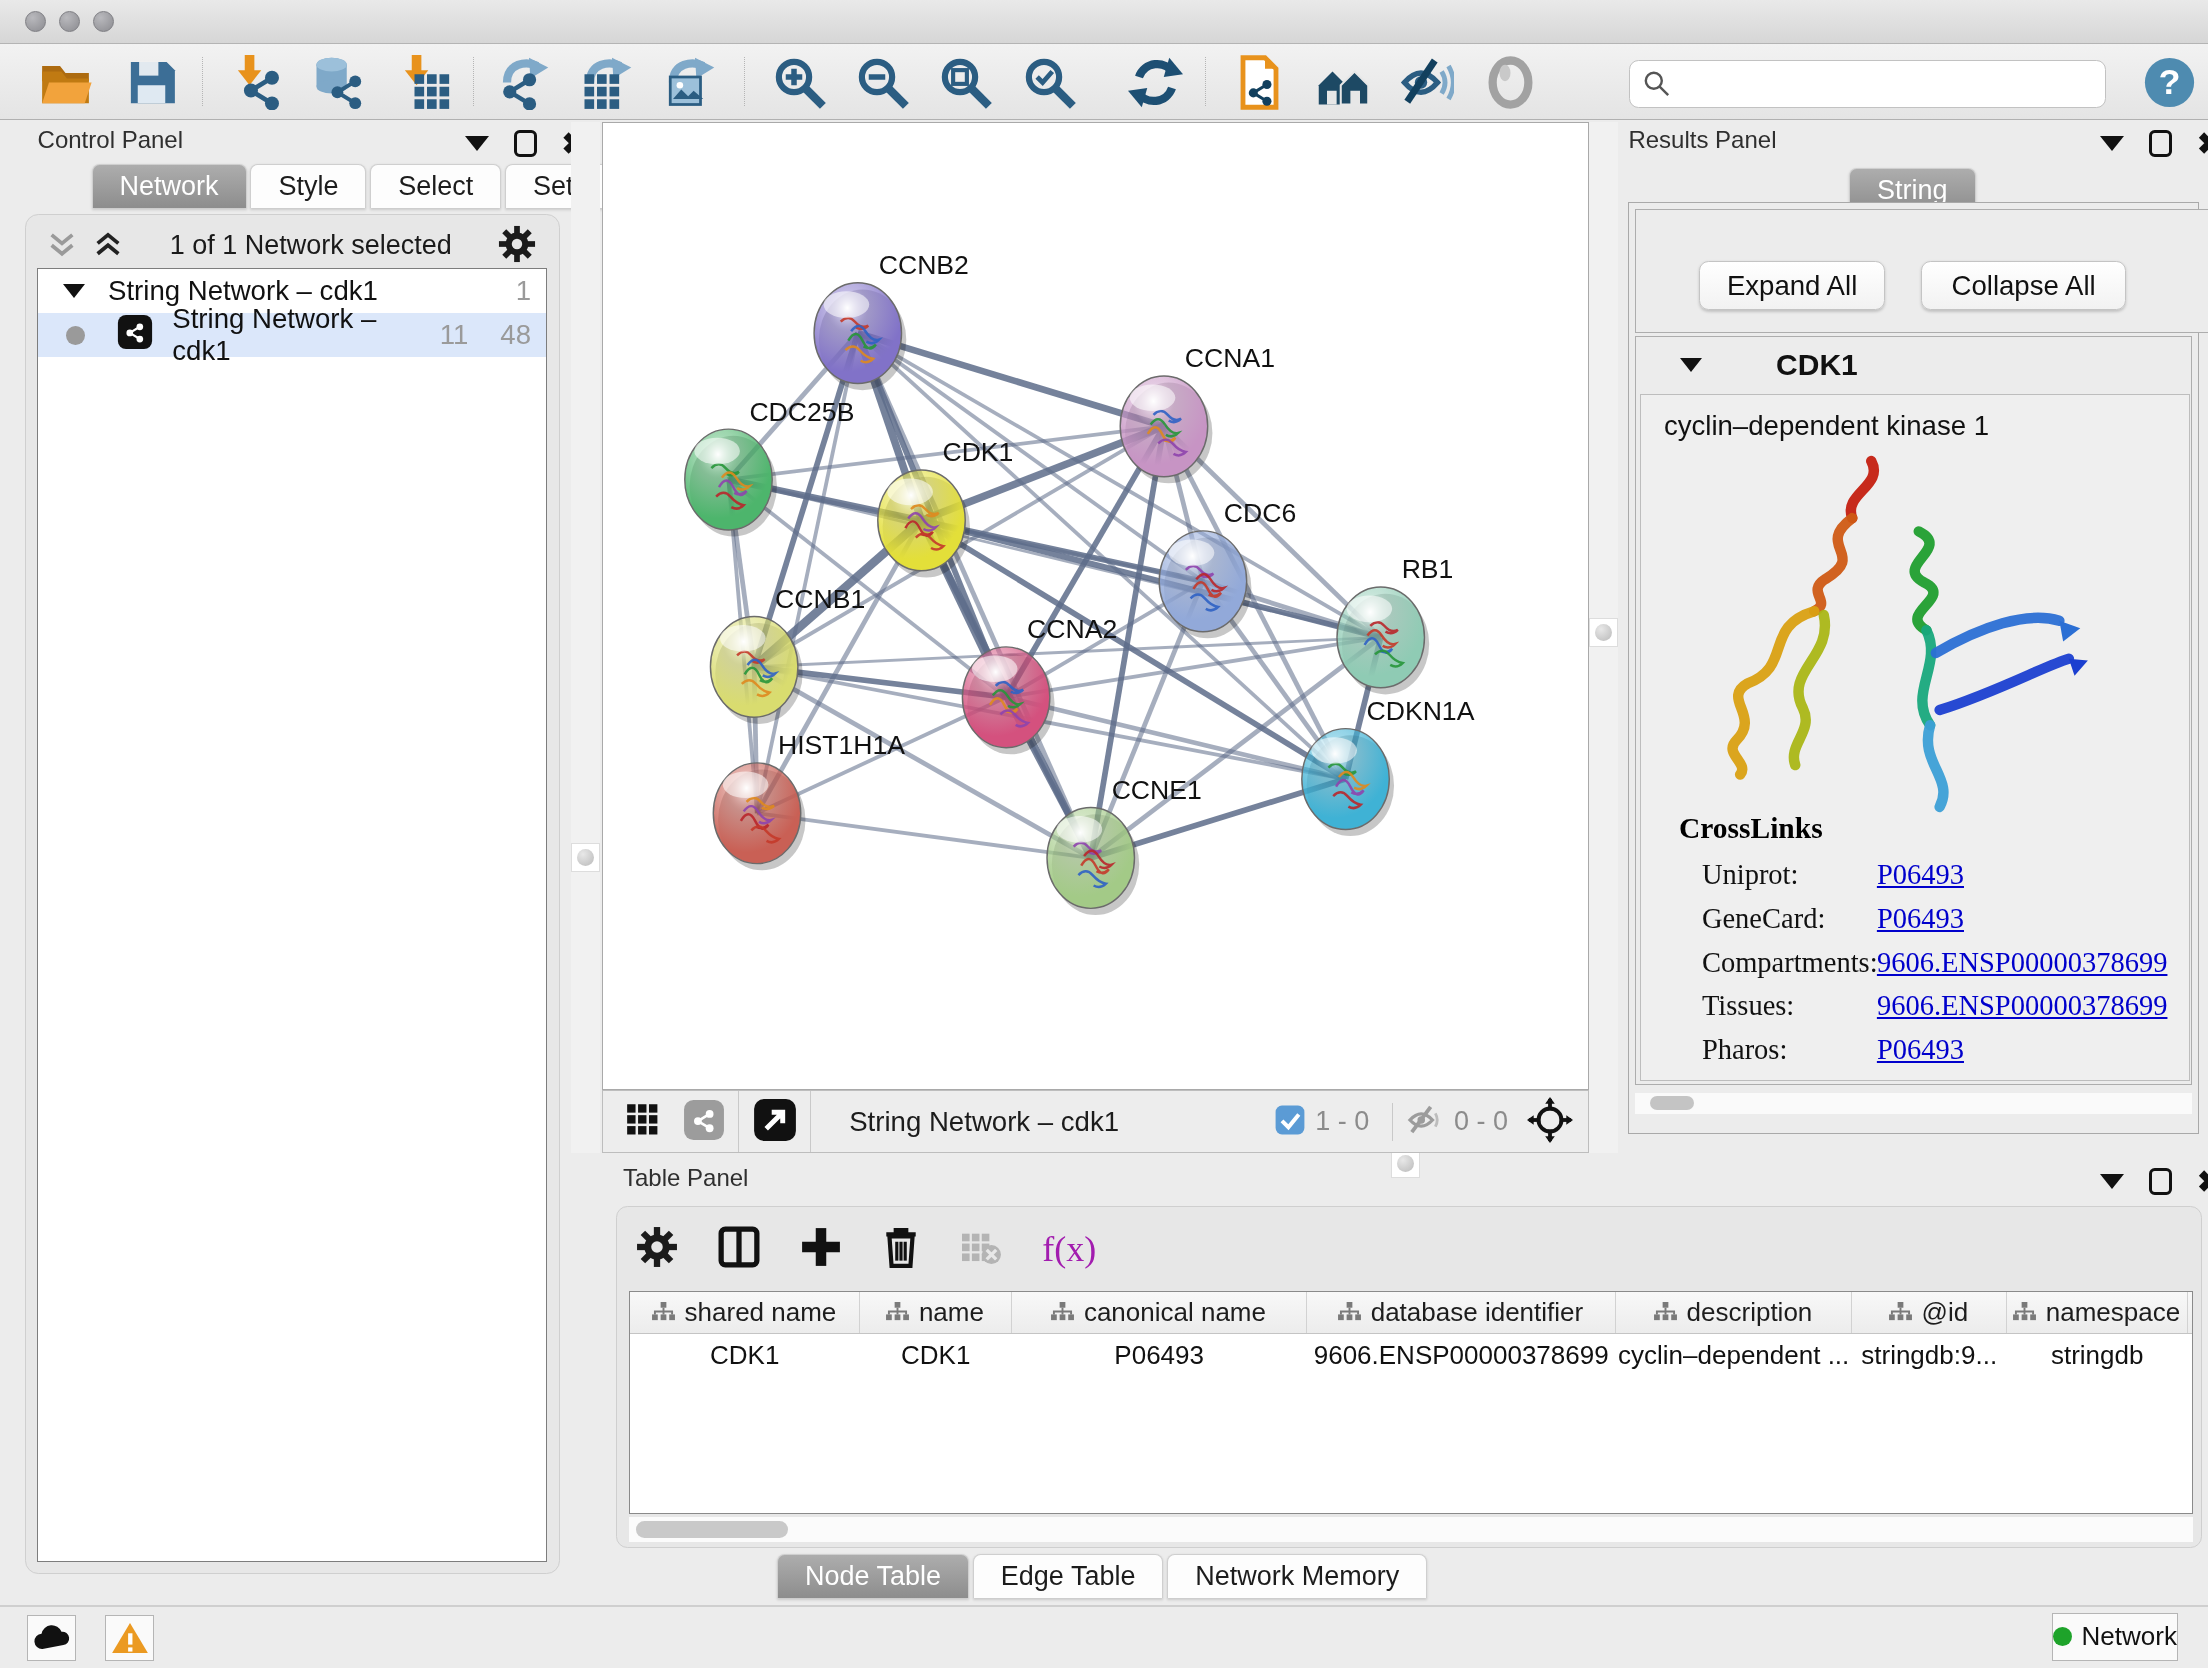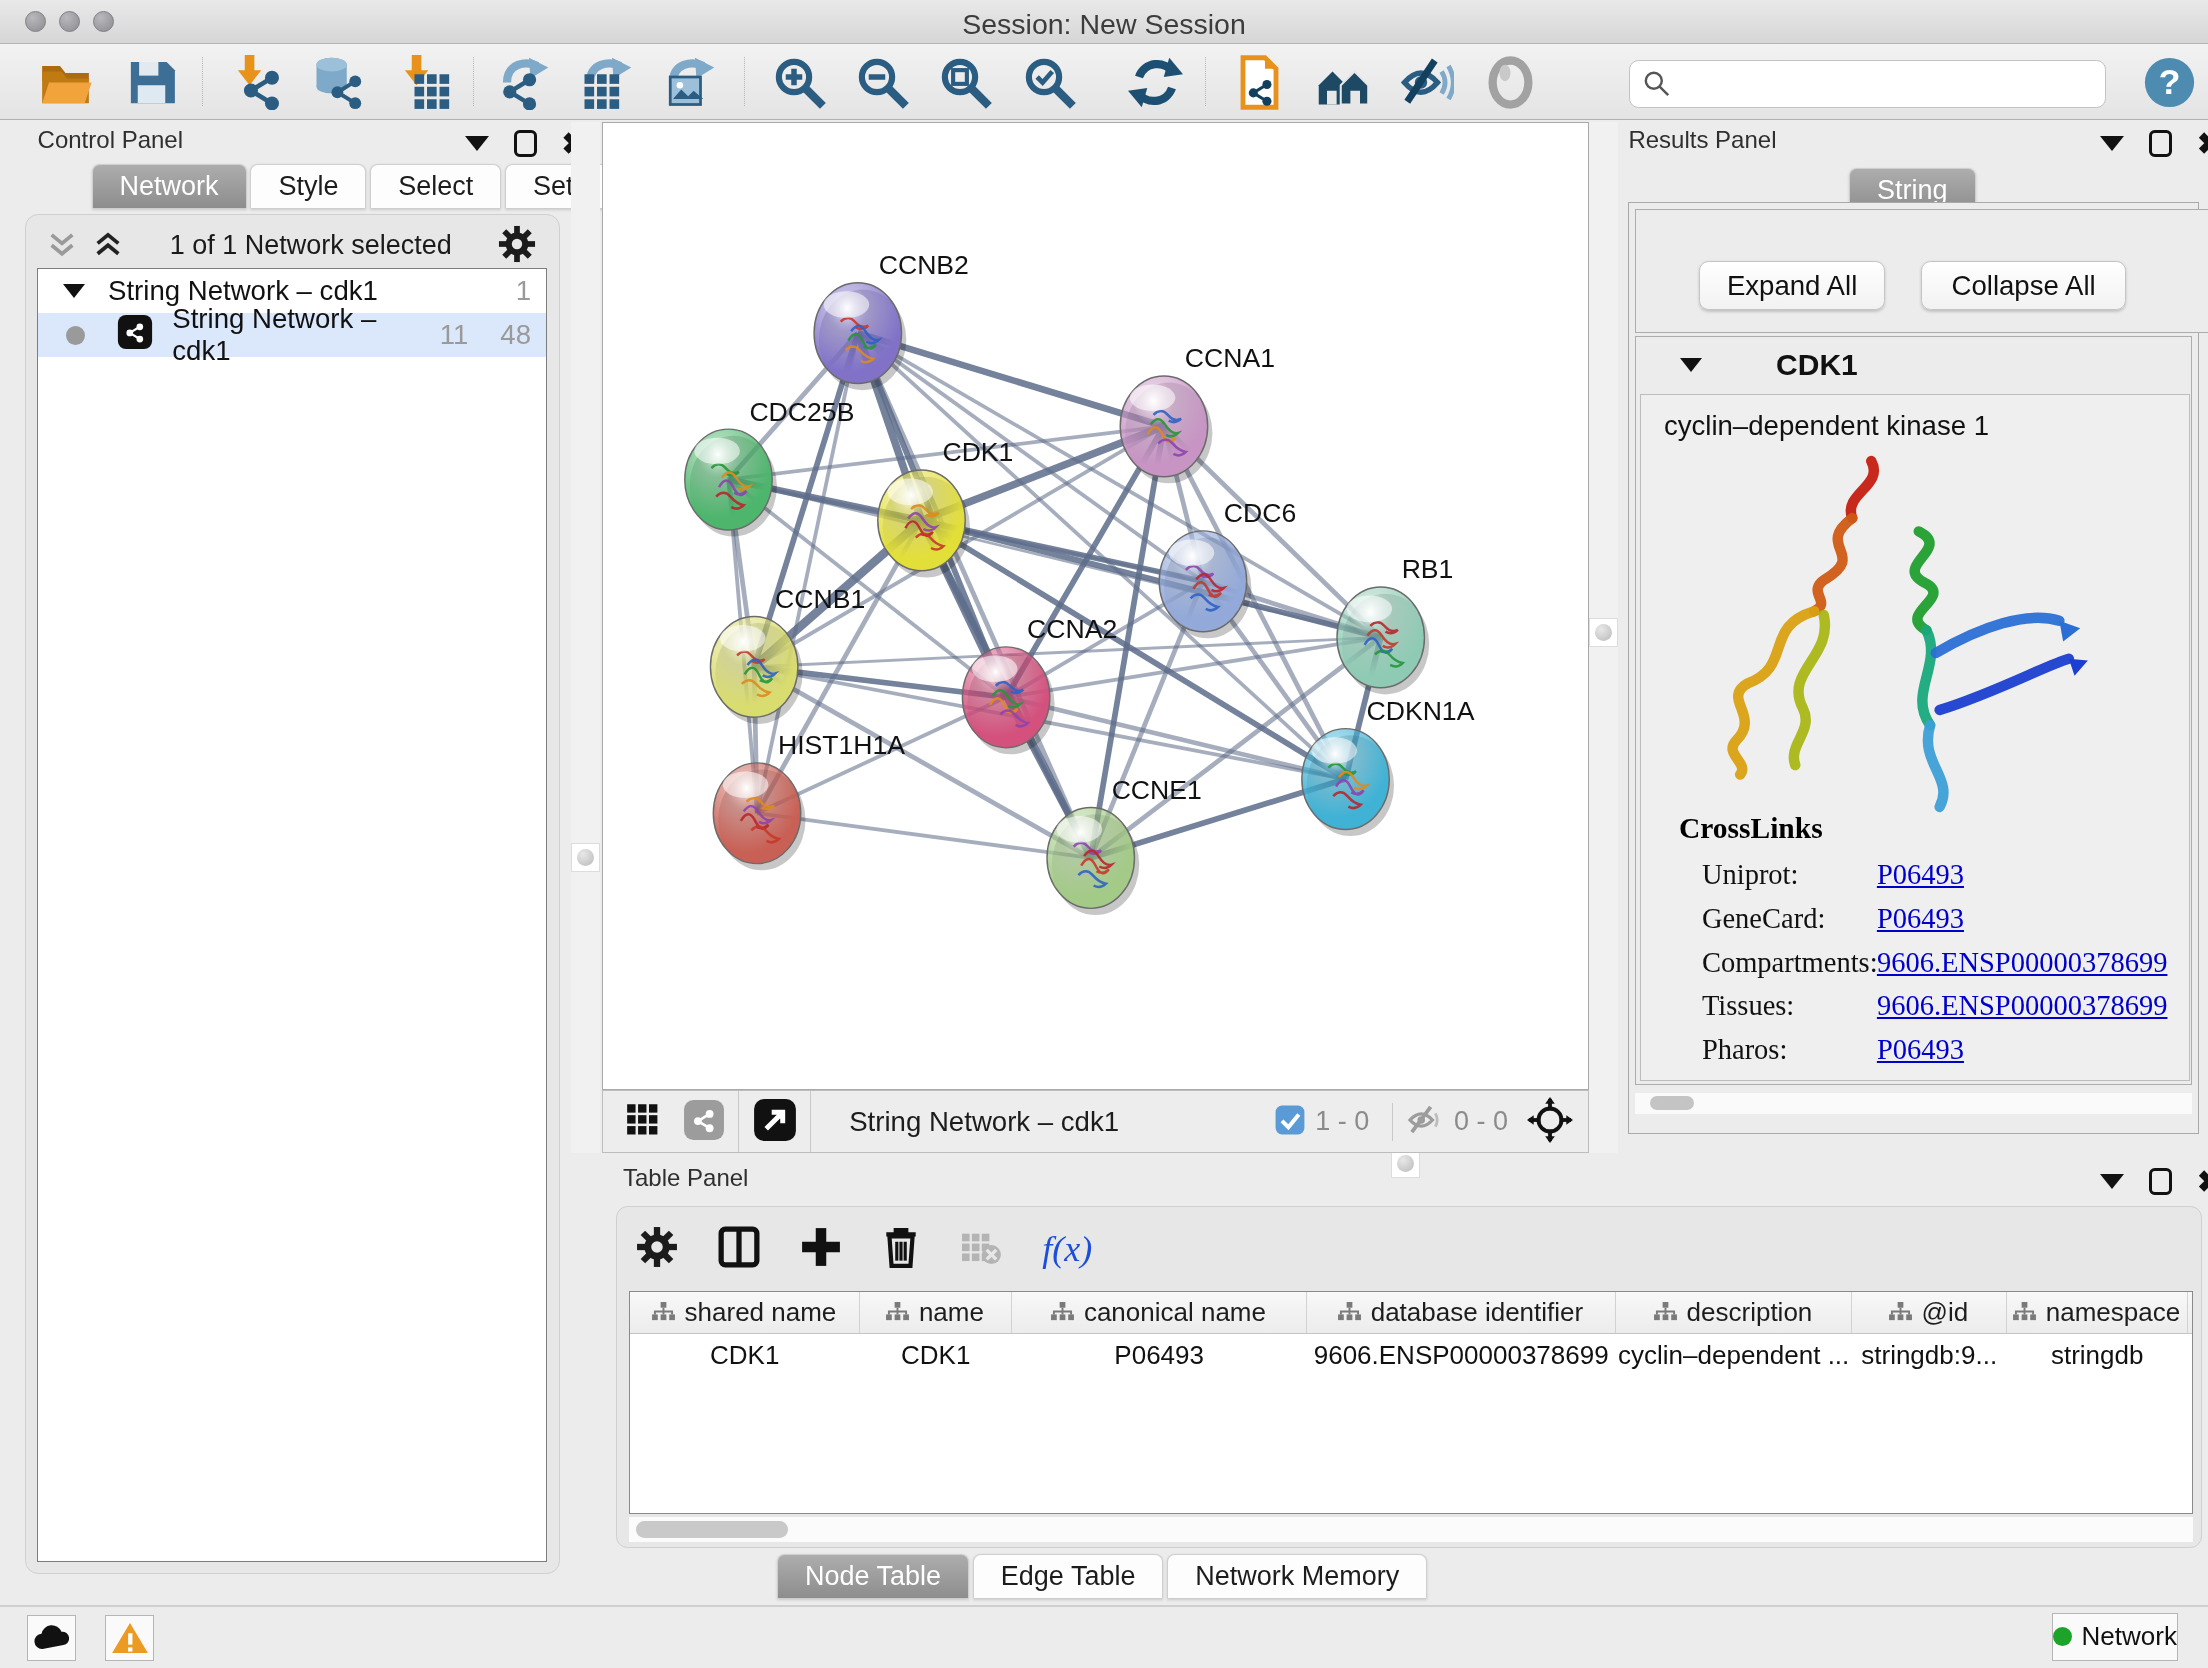--- a/index.html
+++ b/index.html
@@ -106,21 +106,20 @@
 </style>
 </head>
 <body>
 
 <div id="window">
 
   <div id="titlebar">
     <span class="mac-dot" style="left:25px"></span>
     <span class="mac-dot" style="left:59px"></span>
     <span class="mac-dot" style="left:93px"></span>
-    <div id="win-title">Session: New Session</div>
   </div>
 
   <div id="toolbar">
     <div id="tb-icons">
         <div class="tb-icon" style="left:38px">
           <svg width="55" height="55" viewBox="0 0 40 40">
             <path d="M3 8 h13 l4 5 h17 v6 H3z" fill="#ad6b10"></path>
             <path d="M3 12 h14 l4 5 h16 v18 H3z" fill="#c07a12"></path>
             <path d="M8 20 h31 l-5 15 H3z" fill="#f2a33c"></path>
           </svg>
@@ -780,21 +779,21 @@
               <rect x="22.8" y="6" width="8" height="8" fill="#b4b4b4"></rect>
               <rect x="2" y="16.4" width="8" height="8" fill="#b4b4b4"></rect>
               <rect x="12.4" y="16.4" width="8" height="8" fill="#b4b4b4"></rect>
               <rect x="22.8" y="16.4" width="8" height="8" fill="#b4b4b4"></rect>
               <rect x="2" y="26.8" width="8" height="8" fill="#b4b4b4"></rect>
               <rect x="12.4" y="26.8" width="8" height="8" fill="#b4b4b4"></rect>
               <rect x="22.8" y="26.8" width="8" height="8" fill="#b4b4b4"></rect>
               <circle cx="33" cy="28" r="10" fill="#b4b4b4"></circle>
               <path d="M28 23 l10 10 M38 23 l-10 10" stroke="#e7e7e7" stroke-width="3.5"></path>
             </svg></span>
-        <span id="tpt-fx" style="font-family:'Liberation Serif',serif;font-style:italic;font-size:36px;color:#1d4ed8">f(x)</span>
+        <span id="tpt-fx" style="font-family:'Liberation Serif',serif;font-size:36px;color:#a21caf">f(x)</span>
       </div>
       <div id="tp-table">
         <div id="tp-header">
             <div class="th" style="width:230px">
               <svg width="23" height="21" viewBox="0 0 24 22" fill="#7a7a7a">
                 <rect x="9" y="0" width="6" height="6"></rect>
                 <rect x="0" y="13" width="6" height="6"></rect>
                 <rect x="9" y="13" width="6" height="6"></rect>
                 <rect x="18" y="13" width="6" height="6"></rect>
                 <path d="M12 6 v4 M3 13 v-3 h18 v3 M12 13 v-3" stroke="#7a7a7a" stroke-width="2" fill="none"></path>

